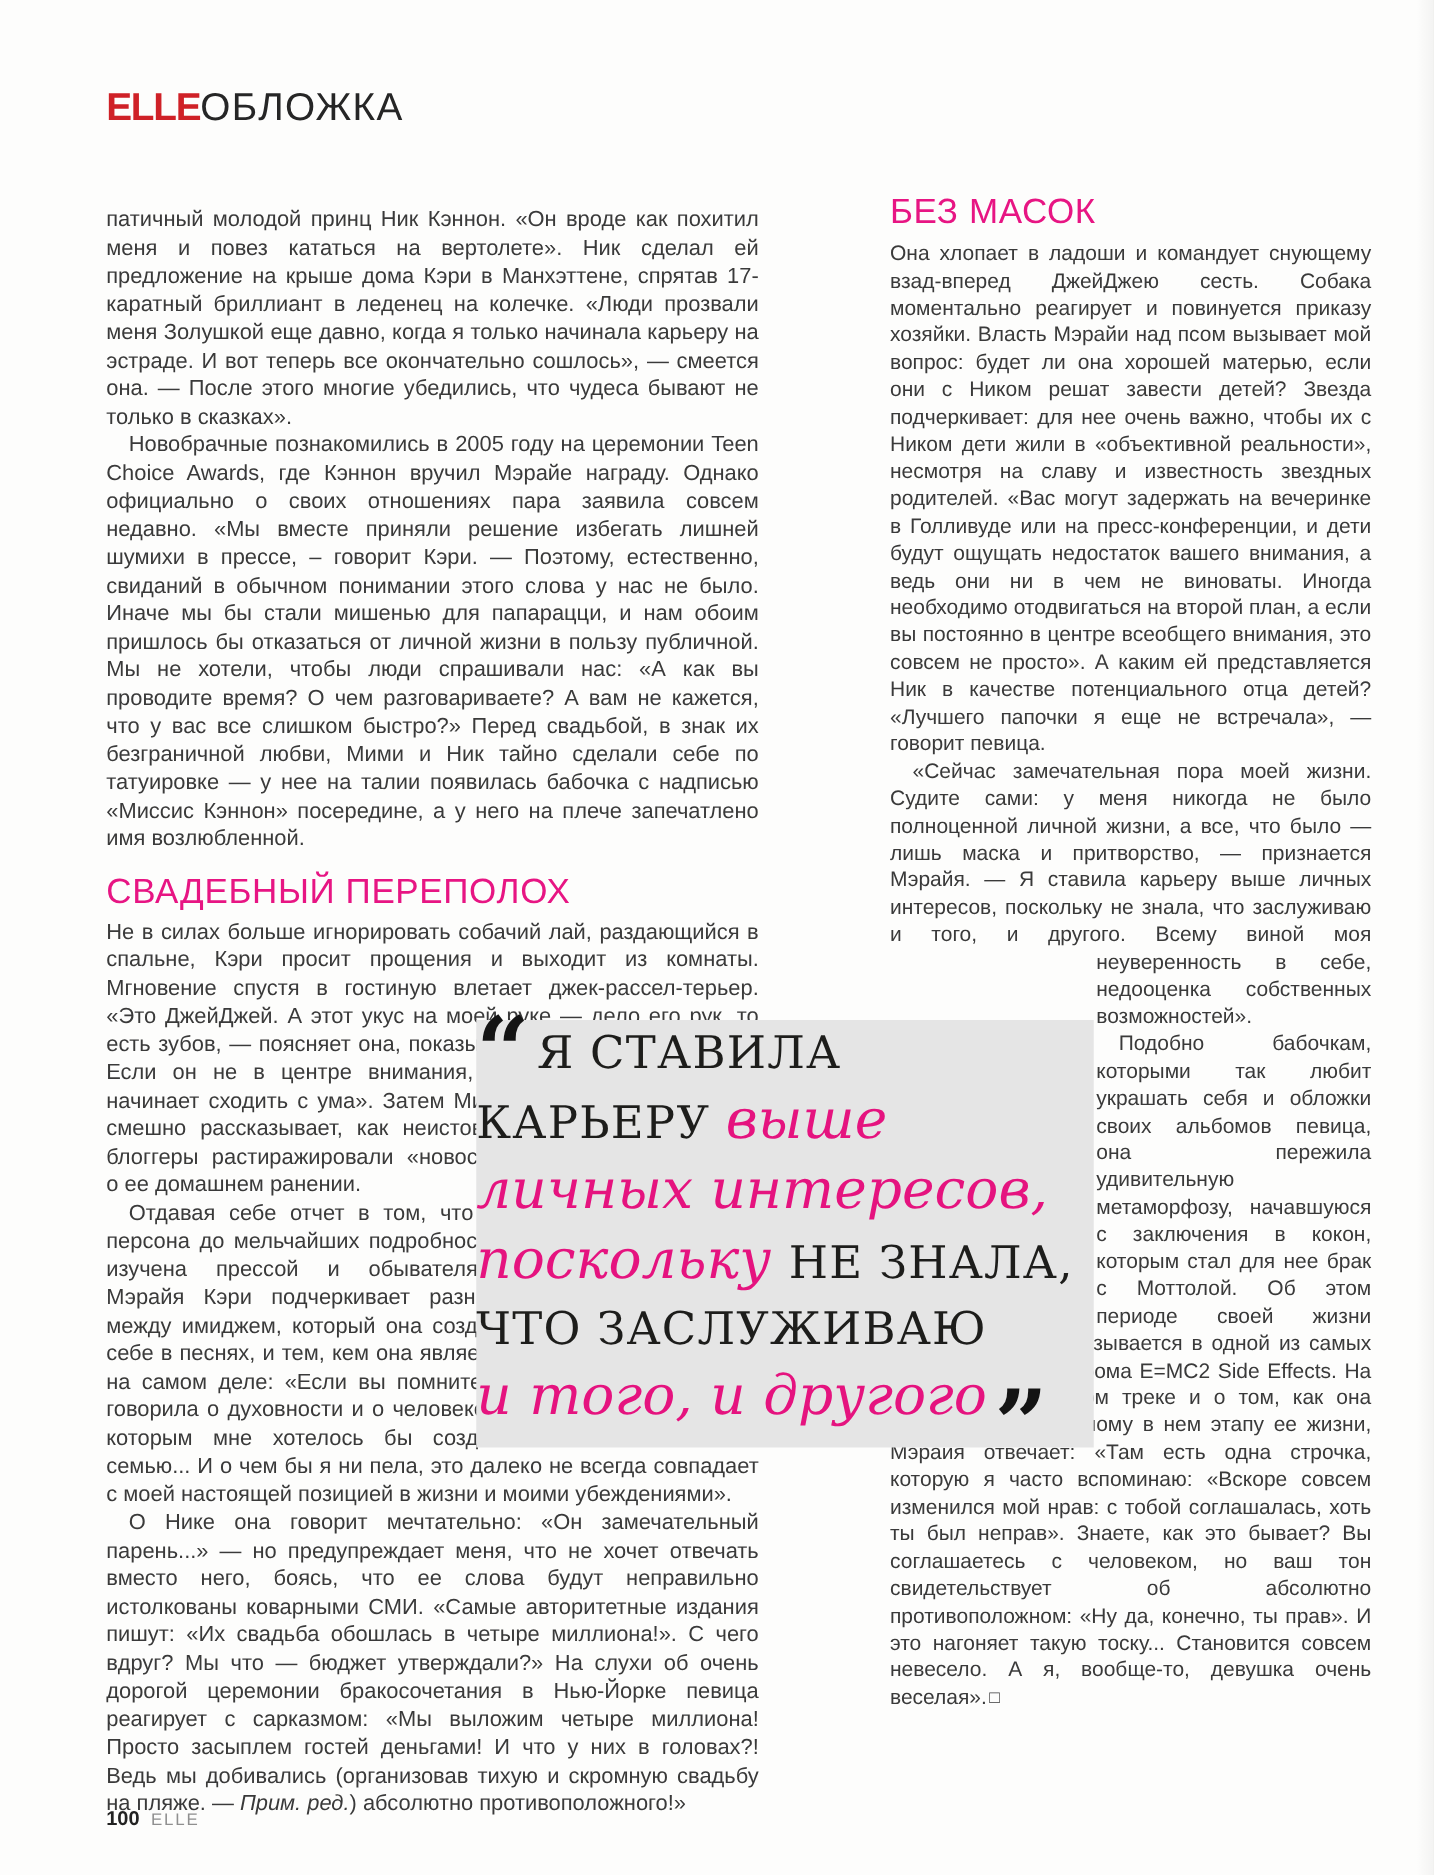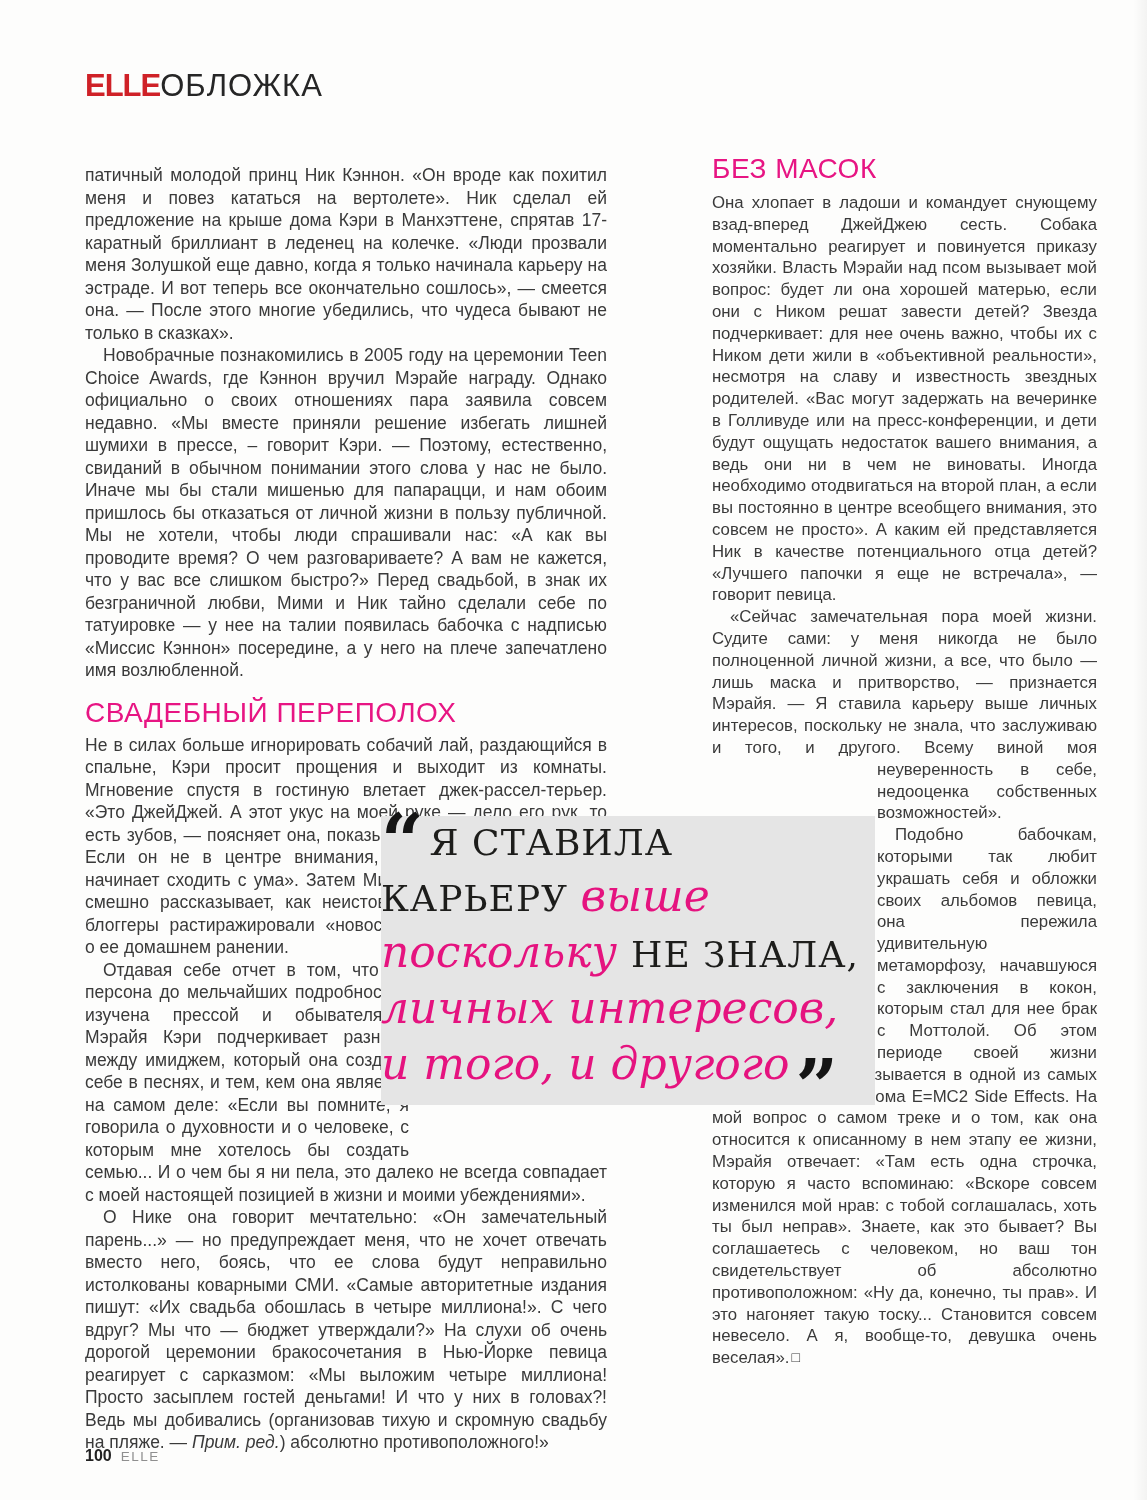--- a/index.html
+++ b/index.html
@@ -63,22 +63,23 @@
     <h2 class="sub">БЕЗ МАСОК</h2>
     <p class="body"><span>Она хлопает в ладоши и командует снующему взад-вперед ДжейДжею сесть. Собака моментально реагирует и повинуется приказу хозяйки. Власть Мэрайи над псом вызывает мой вопрос: будет ли она хорошей матерью, если они с Ником решат завести детей? Звезда подчеркивает: для нее очень важно, чтобы их с Ником дети жили в «объективной реальности», несмотря на славу и известность звездных родителей. «Вас могут задержать на вечеринке в Голливуде или на пресс-конференции, и дети будут ощущать недостаток вашего внимания, а ведь они ни в чем не виноваты. Иногда необходимо отодвигаться на второй план, а если вы постоянно в центре всеобщего внимания, это совсем не просто». А каким ей представляется Ник в качестве потенциального отца детей? «Лучшего папочки я еще не встречала», — говорит певица.</span></p>
     <p class="body ind"><span>«Сейчас замечательная пора моей жизни. Судите сами: у меня никогда не было полноценной личной жизни, а все, что было — лишь маска и притворство, — признается Мэрайя. — Я ставила карьеру выше личных интересов, поскольку не знала, что заслуживаю и того, и другого. Всему виной моя неуверенность в себе, </span><span class="spc-l"></span><span>недооценка собственных возможностей».</span></p>
     <p class="body ind"><span>Подобно бабочкам, которыми так любит украшать себя и обложки своих альбомов певица, она пережила удивительную метаморфозу, начавшуюся с заключения в кокон, которым стал для нее брак с Моттолой. Об этом периоде своей жизни Мэрайя нелестно отзывается в одной из самых мрачных песен альбома E=MC2 Side Effects. На мой вопрос о самом треке и о том, как она относится к описанному в нем этапу ее жизни, Мэрайя отвечает: «Там есть одна строчка, которую я часто вспоминаю: «Вскоре совсем изменился мой нрав: с тобой соглашалась, хоть ты был неправ». Знаете, как это бывает? Вы соглашаетесь с человеком, но ваш тон свидетельствует об абсолютно противоположном: «Ну да, конечно, ты прав». И это нагоняет такую тоску... Становится совсем невесело. А я, вообще-то, девушка очень веселая».</span><span class="endmark">□</span></p>
   </div>
 
   <div id="pull-quote">
     <div>
         <div class="q-line"><span class="q-open">“</span><span class="q-black">Я СТАВИЛА</span></div>
         <div class="q-line"><span class="q-black">КАРЬЕРУ </span><span class="q-pink">выше</span></div>
+        <div class="q-line"><span class="q-pink">личных интересов,</span></div>
         <div class="q-line"><span class="q-pink">поскольку </span><span class="q-black">НЕ ЗНАЛА,</span></div>
-        <div class="q-line"><span class="q-pink">личных интересов,</span></div>
+        <div class="q-line"><span class="q-black">ЧТО ЗАСЛУЖИВАЮ</span></div>
         <div class="q-line"><span class="q-pink">и того, и другого</span><span class="q-close">”</span></div>
       </div>
   </div>
 
   <div id="footer">
     <span class="pageno">100</span><span class="footer-brand">ELLE</span>
   </div>
 
   <div id="edge"></div>
 </div>

